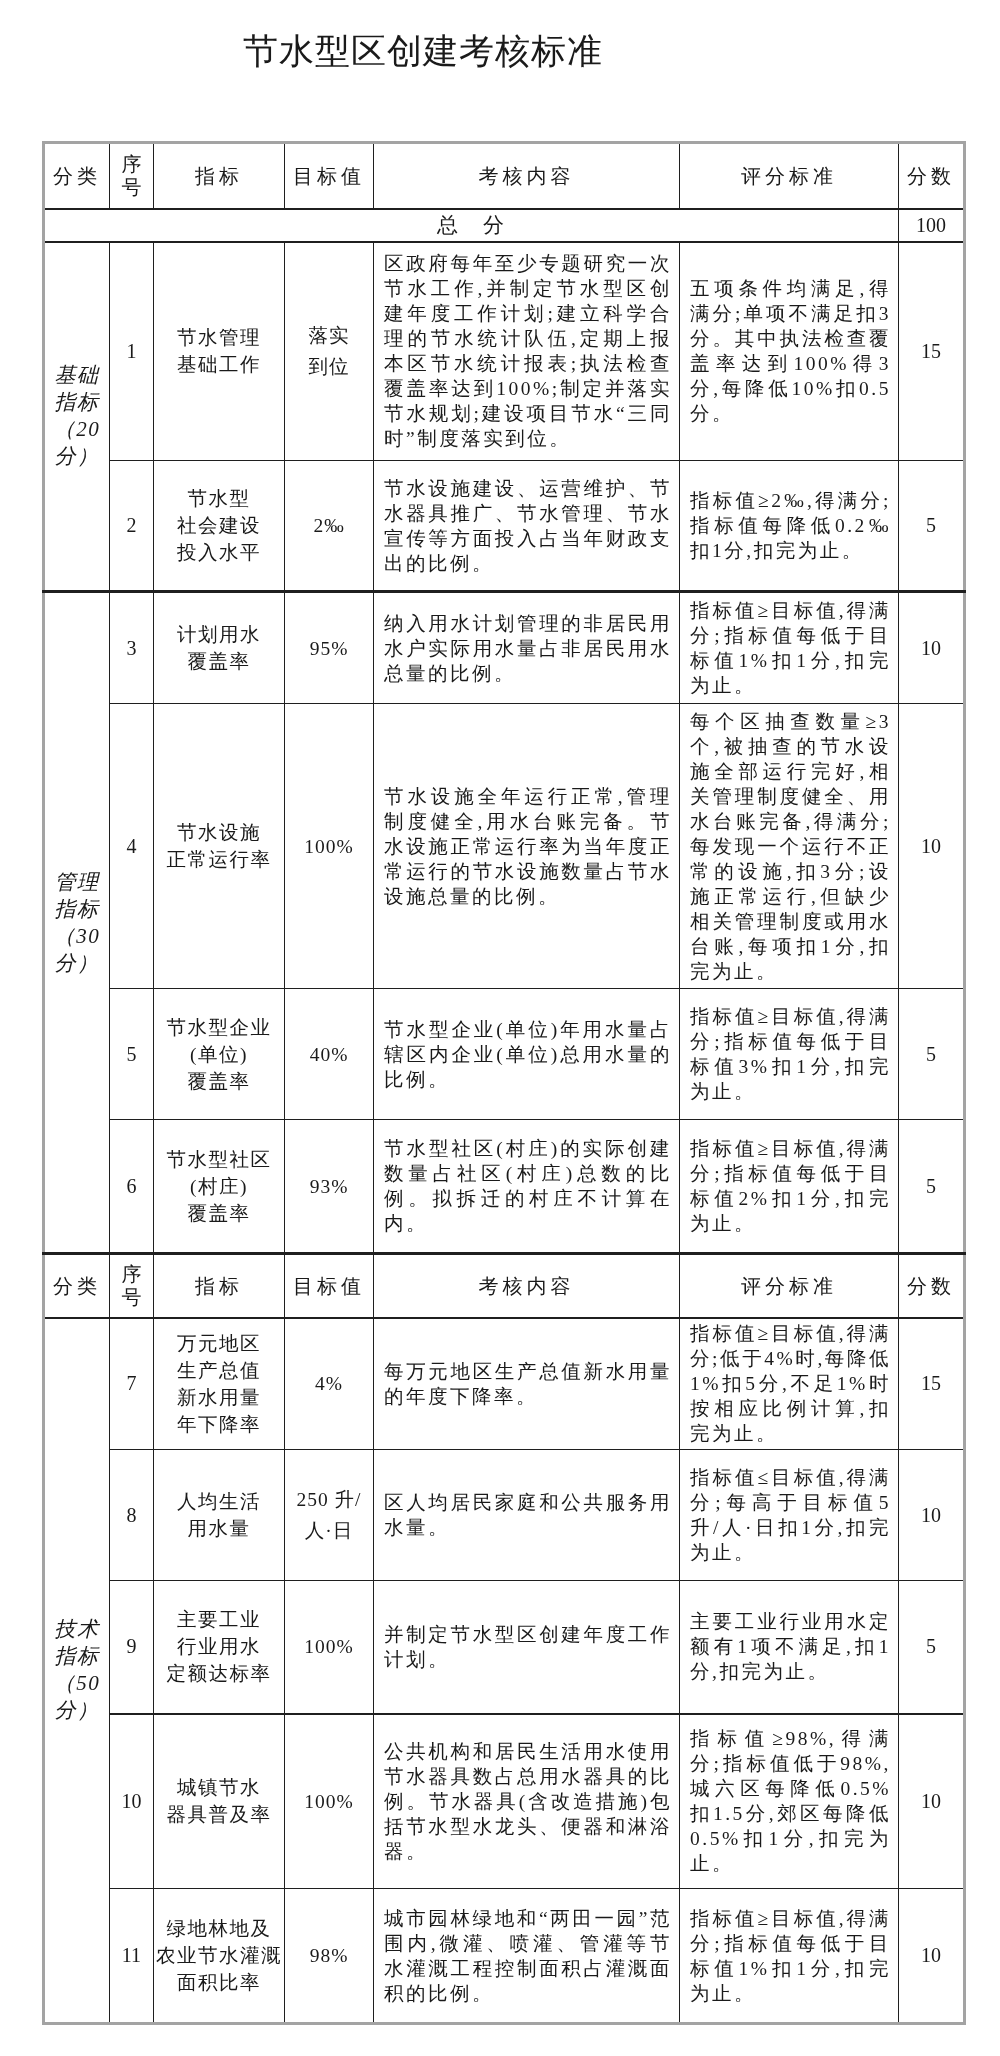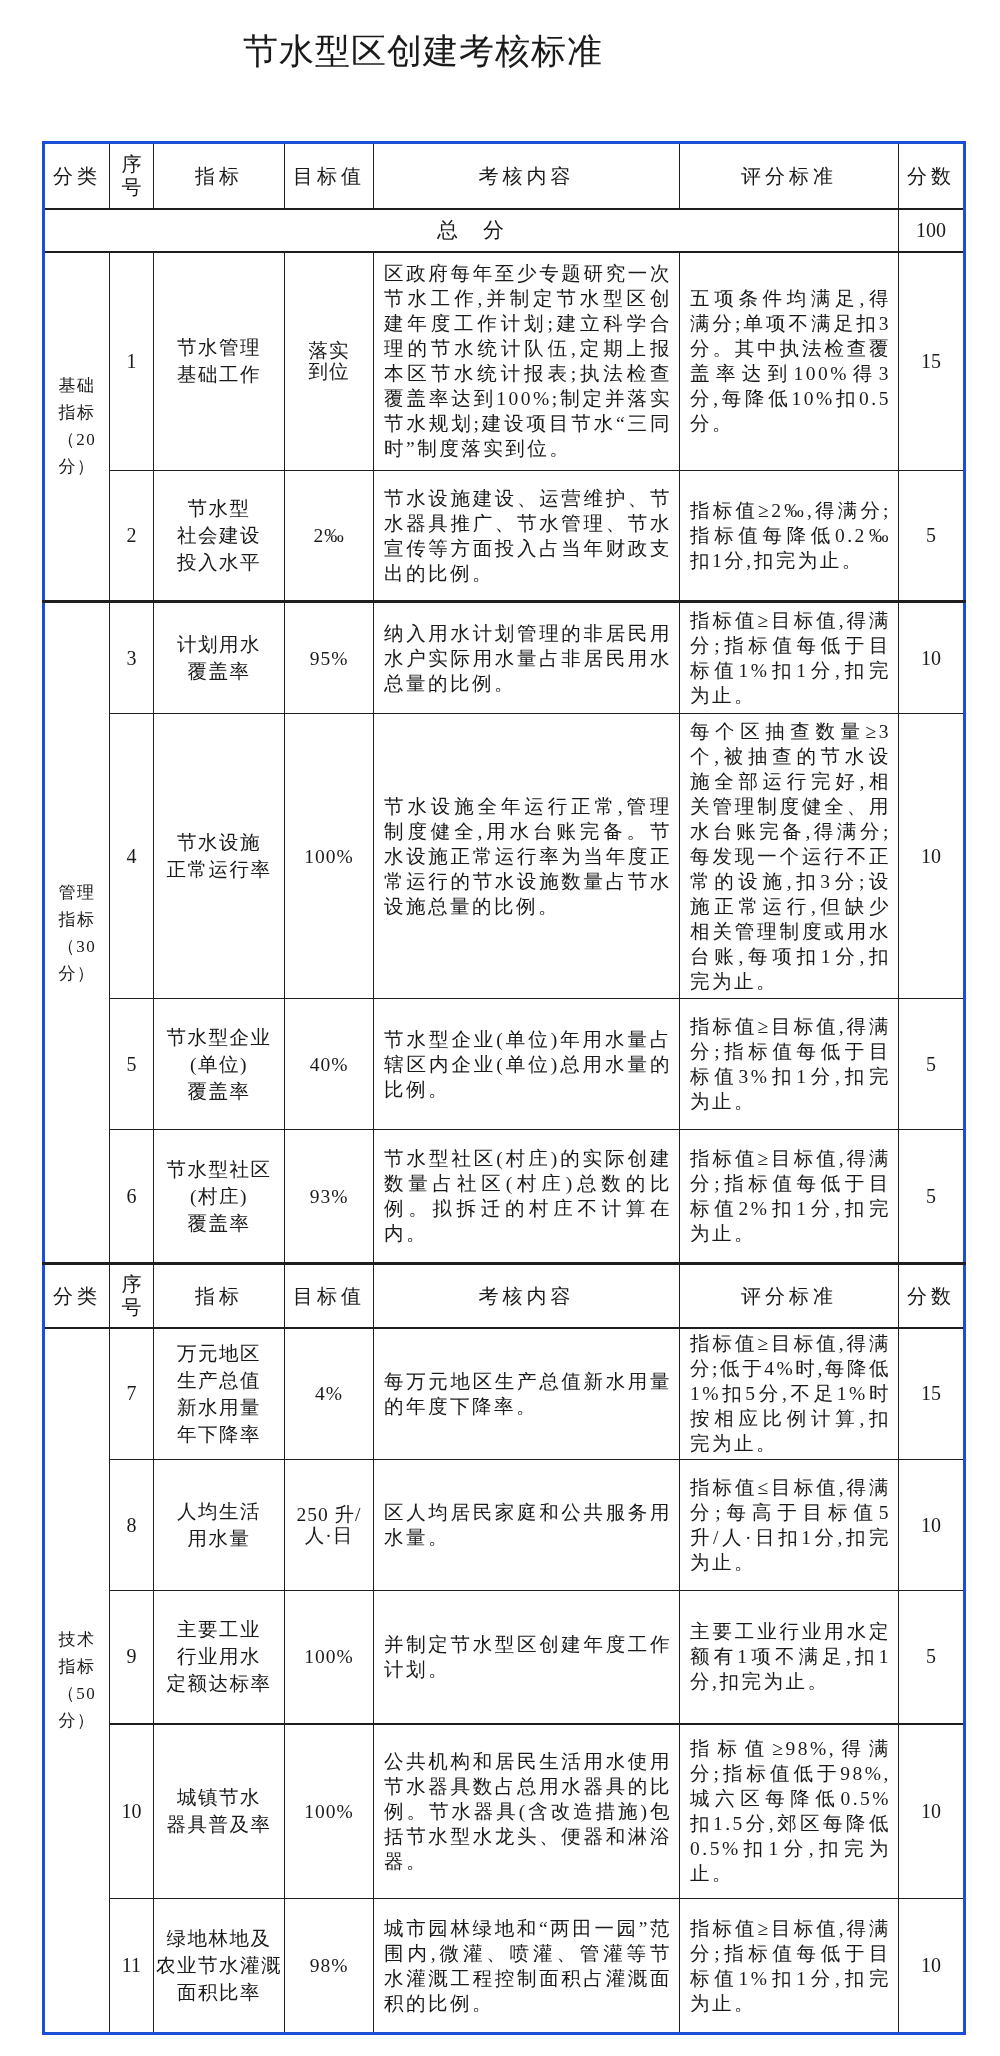--- a/index.html
+++ b/index.html
@@ -16,42 +16,42 @@
     font-size: 35px;
     line-height: 40px;
     font-weight: 400;
     letter-spacing: 1px;
   }
   table.doc {
     border-collapse: collapse;
     table-layout: fixed;
     width: 921px;
     margin: 69px 0 0 42px;
-    border: 3px solid #1d4ed8;
+    border: 3px solid #a3a3a3;
   }
   td, th {
     border: 1px solid #1f1f1f;
     padding: 0;
     vertical-align: middle;
     font-weight: 400;
     overflow: hidden;
   }
   th {
     font-size: 20px;
     letter-spacing: 4px;
     text-align: center;
     line-height: 26px;
     white-space: pre-line;
   }
   th.no-ls { letter-spacing: 0; line-height: 23px; }
   td.c { text-align: center; white-space: pre-line; }
   td.num, td.score { font-size: 20px; }
-  td.cat { font-size: 17px; letter-spacing: 1.5px; line-height: 27px; }
+  td.cat { font-size: 21px; letter-spacing: 1.5px; line-height: 27px; font-style: italic; }
   td.ind { font-size: 19.5px; letter-spacing: 1.5px; line-height: 27px; }
-  td.tgt { font-size: 19.5px; letter-spacing: 1px; line-height: 21px; }
+  td.tgt { font-size: 19.5px; letter-spacing: 1px; line-height: 31px; }
   td.txt {
     font-size: 19.5px;
     letter-spacing: 2.5px;
     line-height: 25px;
     text-align: justify;
     padding: 2px 7px 2px 10px;
   }
   td.total-label { text-align: center; font-size: 21px; letter-spacing: 2px; }
   .bb2 { border-bottom-width: 2px; }
   .bb3 { border-bottom-width: 3px; }
@@ -78,21 +78,21 @@
       <th class="bb2">分类</th>
       <th class="bb2 no-ls">序
 号</th>
       <th class="bb2">指标</th>
       <th class="bb2">目标值</th>
       <th class="bb2">考核内容</th>
       <th class="bb2">评分标准</th>
       <th class="bb2">分数</th>
     </tr>
 
-    <tr style="height:43px">
+    <tr style="height:33px">
       <td colspan="6" class="total-label bb2">总　分</td>
       <td class="c score bb2">100</td>
     </tr>
 
     <tr style="height:219px">
       <td rowspan="2" class="c cat bb3">基础
 指标
 （20
 分）</td>
       <td class="c num">1</td>

